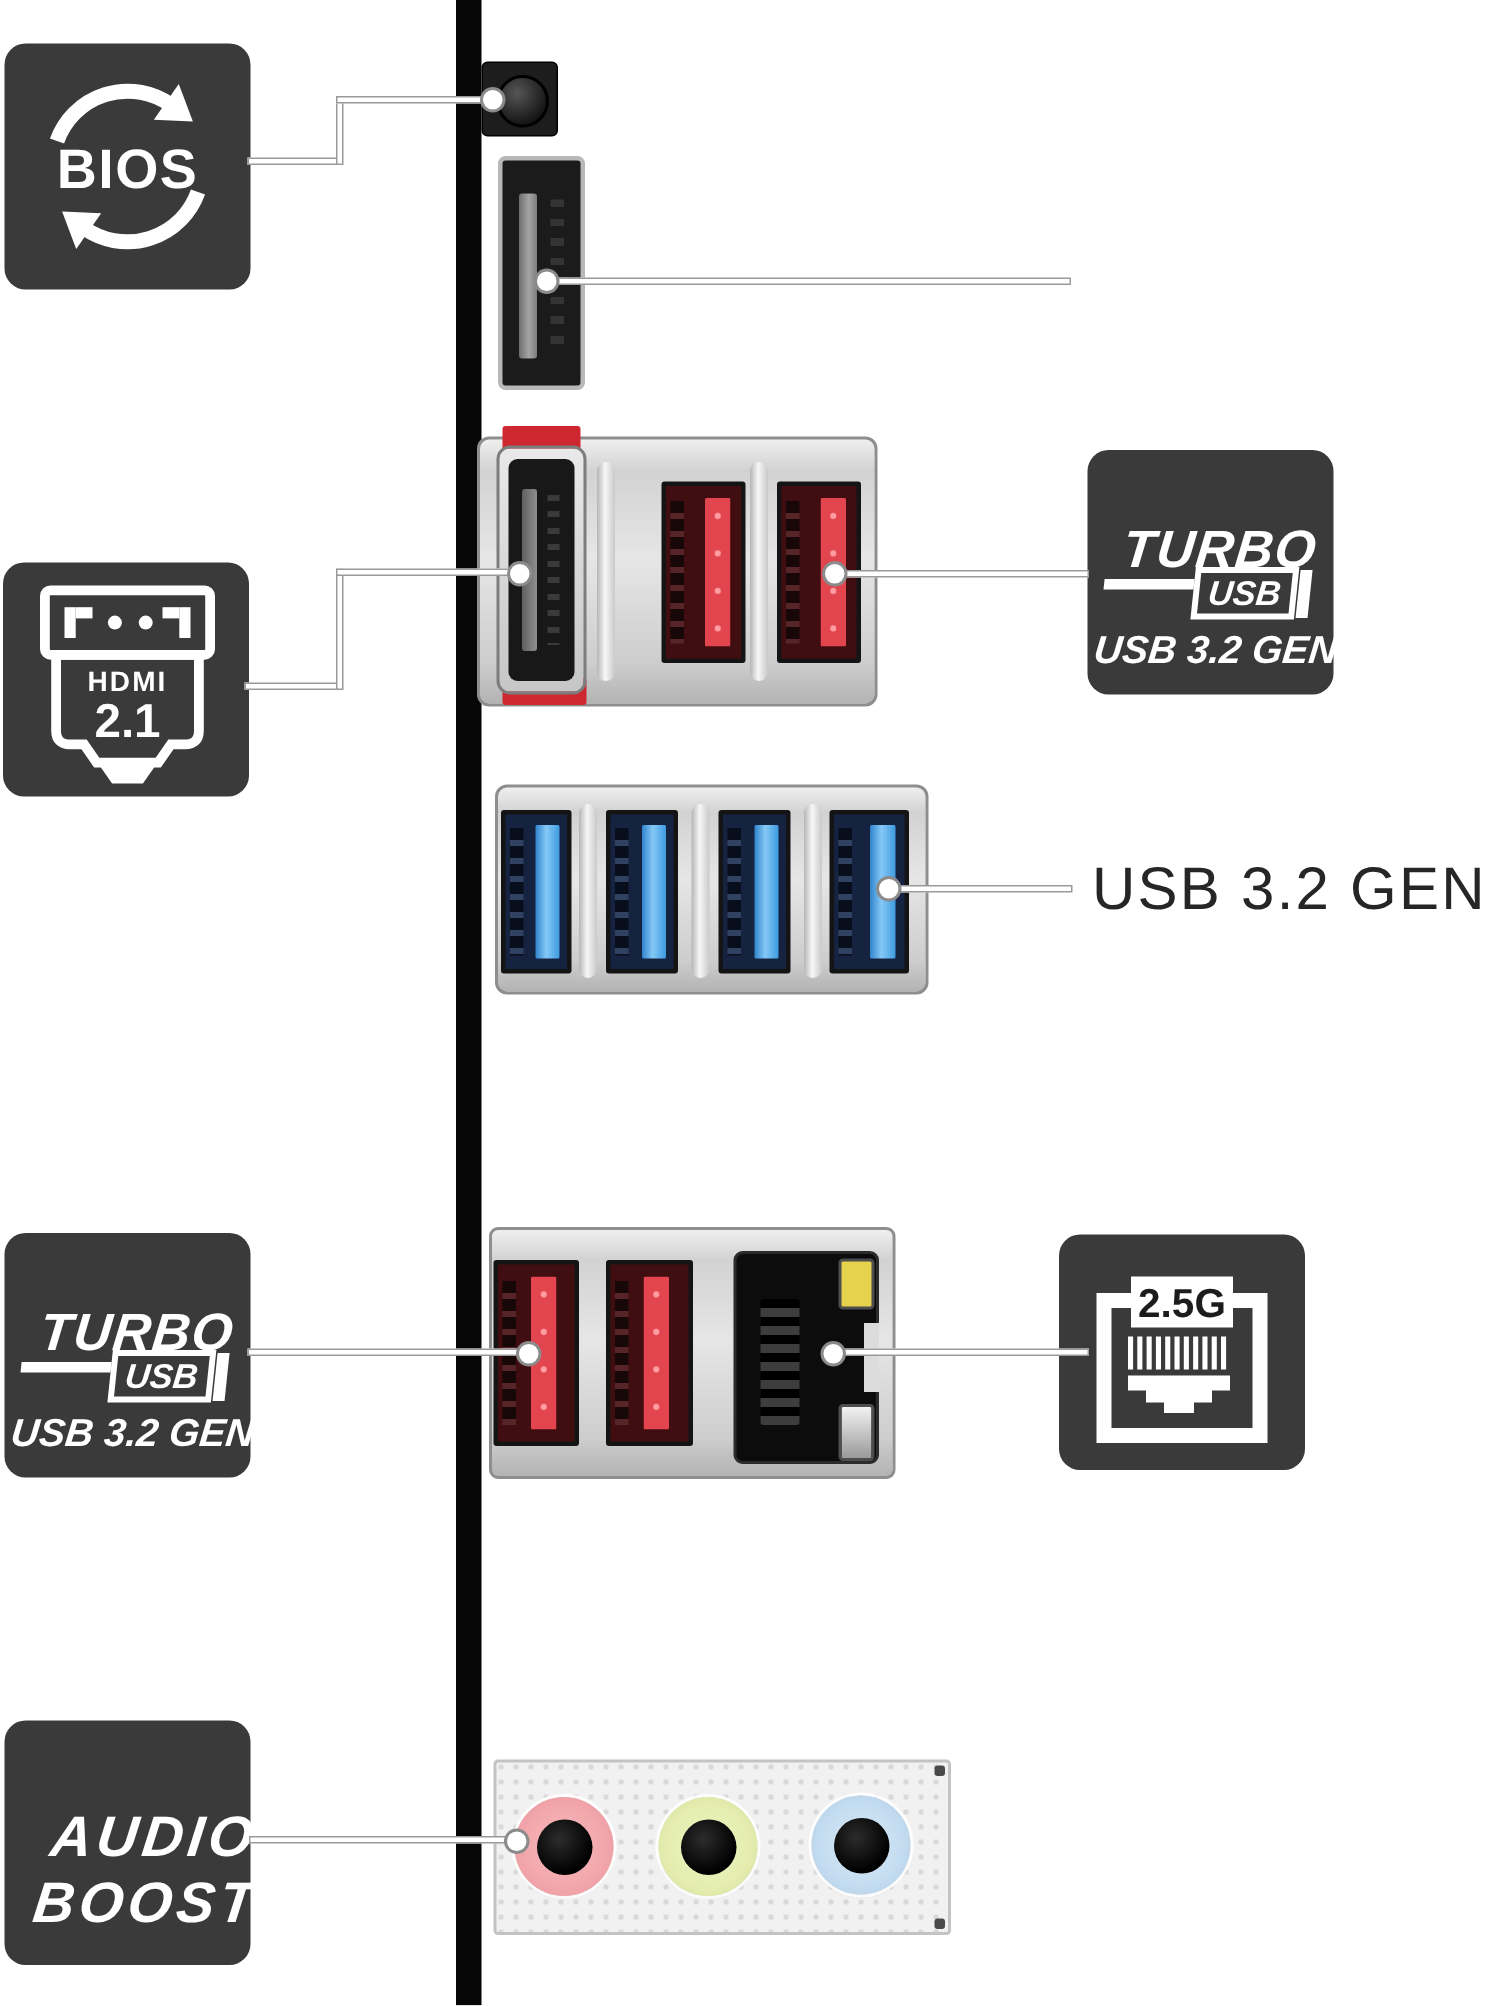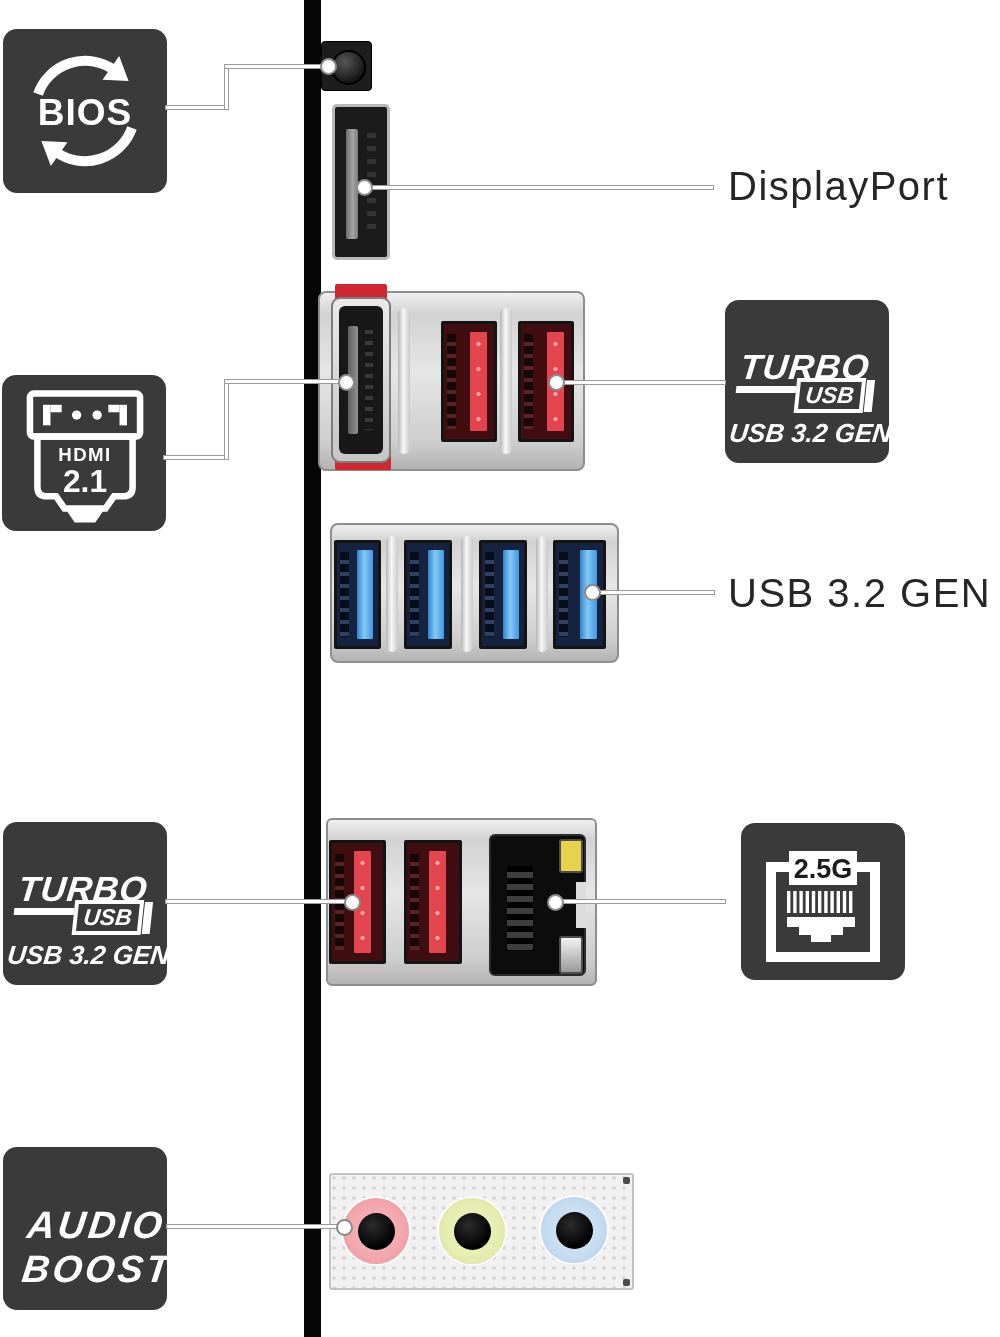--- a/index.html
+++ b/index.html
@@ -2,21 +2,21 @@
 <html><head>
 <meta charset="utf-8">
 <style>
   html,body{margin:0;padding:0;background:#fff;}
   #canvas{position:relative;width:1000px;height:1337px;background:#fff;overflow:hidden;
           font-family:"Liberation Sans",sans-serif;}
   .abs{position:absolute;}
   
   .iobar{position:absolute;left:304px;top:0;width:17px;height:1337px;background:#060606;z-index:1;}
   
-  .badge{position:absolute;width:164px;height:164px;background:#3a3a3a;border-radius:14px;z-index:20;}
+  .badge{position:absolute;width:164px;height:164px;background:#3a3a3a;border-radius:14px;z-index:20;text-align:center;}
   
   .cl{position:absolute;background:#fff;border:1px solid #9a9a9a;box-sizing:border-box;z-index:40;}
   .cl.h{height:5px;}
   .cl.v{width:5px;}
   .dot{position:absolute;width:17px;height:17px;border-radius:50%;background:#fff;
        border:2px solid #8b8b8b;box-sizing:border-box;z-index:45;}
   
   .biglabel{position:absolute;font-size:40px;font-weight:400;color:#262626;letter-spacing:1.5px;z-index:30;white-space:nowrap;}
   
   .metal{position:absolute;background:linear-gradient(180deg,#efefef,#d2d2d2 12%,#e6e6e6 45%,#cdcdcd 85%,#b3b3b3);
@@ -172,21 +172,21 @@
 
   <div class="badge" style="left:3px;top:822px;height:163px;">
     <div class="turbo">
       <div class="t1">TURBO</div>
       <div class="swoosh"></div>
       <div class="usbbox">USB</div>
       <div class="t2">USB 3.2 GEN2</div>
     </div>
   </div>
 
-  <div class="badge" style="left:741px;top:823px;height:157px;">
+  <div class="badge" style="left:706px;top:823px;height:157px;">
     <svg width="124" height="124" viewBox="0 0 124 124" style="position:absolute;left:20px;top:20px;">
       <rect x="10" y="24" width="104" height="90" fill="none" stroke="#fff" stroke-width="10"></rect>
       <rect x="28" y="8" width="68" height="34" fill="#fff"></rect>
       <text x="62" y="35" text-anchor="middle" font-size="27" font-weight="bold" fill="#1c1c1c">2.5G</text>
       <g fill="#fff">
         <rect x="26" y="48" width="3.4" height="22"></rect>
           <rect x="32.2" y="48" width="3.4" height="22"></rect>
         <rect x="38.4" y="48" width="3.4" height="22"></rect>
           <rect x="44.6" y="48" width="3.4" height="22"></rect>
         <rect x="50.8" y="48" width="3.4" height="22"></rect>
@@ -208,21 +208,20 @@
     </div>
   </div>
 
   <div class="cl h" style="left:165px;top:105px;width:63px;"></div>
   <div class="cl v" style="left:224px;top:64px;height:46px;"></div>
   <div class="cl h" style="left:224px;top:64px;width:104px;"></div>
   <div class="dot" style="left:320px;top:58px;"></div>
 
   <div class="dot" style="left:356px;top:179px;"></div>
   <div class="cl h" style="left:368px;top:185px;width:346px;"></div>
-  <div class="biglabel" style="left:728px;top:164px;">DisplayPort</div>
 
   <div class="cl h" style="left:163px;top:455px;width:65px;"></div>
   <div class="cl v" style="left:224px;top:379px;height:81px;"></div>
   <div class="cl h" style="left:224px;top:379px;width:124px;"></div>
   <div class="dot" style="left:338px;top:374px;"></div>
 
   <div class="dot" style="left:548px;top:374px;"></div>
   <div class="cl h" style="left:560px;top:380px;width:166px;"></div>
 
   <div class="dot" style="left:584px;top:584px;"></div>

